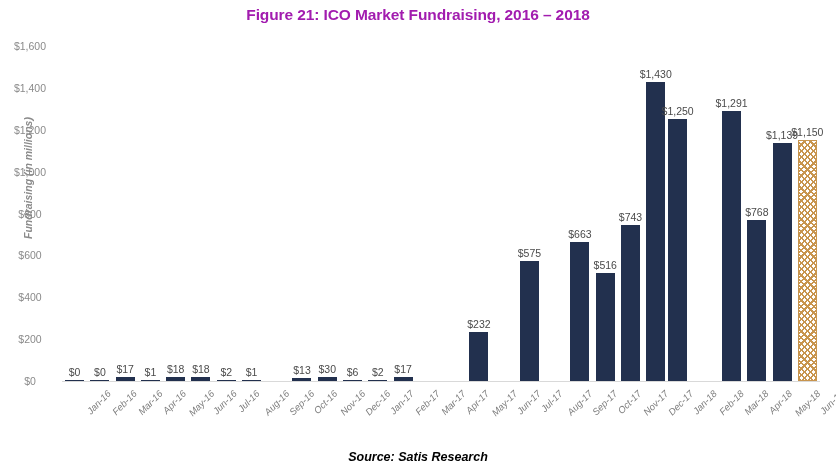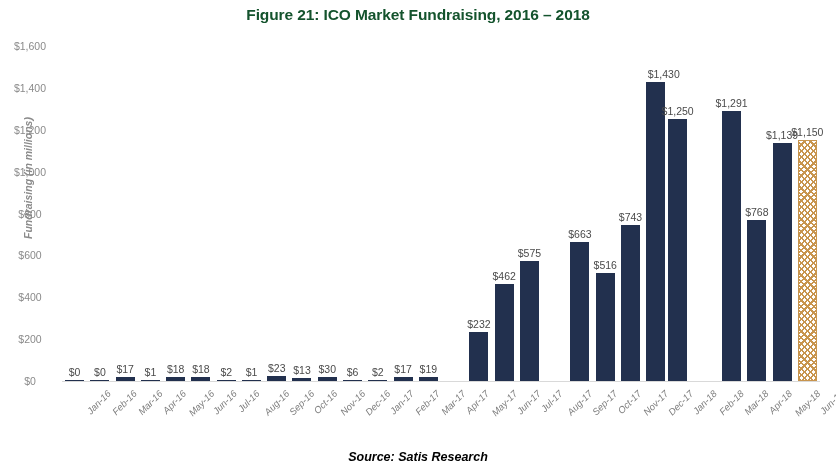--- a/index.html
+++ b/index.html
@@ -23,21 +23,21 @@
   }
 
   #chart-title {
     position: absolute;
     left: 0;
     top: 6px;
     width: 836px;
     text-align: center;
     font-size: 15.5px;
     font-weight: bold;
-    color: #14532d;
+    color: #a21caf;
     letter-spacing: -0.1px;
   }
 
   
   #y-axis-title {
     position: absolute;
     left: -62px;
     top: 172px;
     width: 180px;
     text-align: center;
@@ -198,75 +198,63 @@
         <div class="bar-value" style="bottom: 5.76875px;">$18</div>
       </div>
       <div class="bar-slot" style="left: 151.6px; width: 25.2667px;">
         <div class="bar" style="height: 1.5px;"></div>
         <div class="bar-value" style="bottom: 3.5px;">$2</div>
       </div>
       <div class="bar-slot" style="left: 176.867px; width: 25.2667px;">
         <div class="bar" style="height: 1.5px;"></div>
         <div class="bar-value" style="bottom: 3.5px;">$1</div>
       </div>
-      <div class="bar-slot" style="left: 202.133px; width: 25.2667px;">
-        <div class="bar" style="height: 4.81562px;"></div>
-        <div class="bar-value" style="bottom: 6.81562px;">$23</div>
-      </div>
       <div class="bar-slot" style="left: 227.4px; width: 25.2667px;">
         <div class="bar" style="height: 2.72187px;"></div>
         <div class="bar-value" style="bottom: 4.72187px;">$13</div>
       </div>
       <div class="bar-slot" style="left: 252.667px; width: 25.2667px;">
         <div class="bar" style="height: 4.1875px;"></div>
         <div class="bar-value" style="bottom: 6.1875px;">$30</div>
       </div>
       <div class="bar-slot" style="left: 277.933px; width: 25.2667px;">
         <div class="bar" style="height: 1.5px;"></div>
         <div class="bar-value" style="bottom: 3.5px;">$6</div>
       </div>
       <div class="bar-slot" style="left: 303.2px; width: 25.2667px;">
         <div class="bar" style="height: 1.5px;"></div>
         <div class="bar-value" style="bottom: 3.5px;">$2</div>
       </div>
       <div class="bar-slot" style="left: 328.467px; width: 25.2667px;">
         <div class="bar" style="height: 3.55938px;"></div>
         <div class="bar-value" style="bottom: 5.55938px;">$17</div>
       </div>
-      <div class="bar-slot" style="left: 353.733px; width: 25.2667px;">
-        <div class="bar" style="height: 3.97812px;"></div>
-        <div class="bar-value" style="bottom: 5.97813px;">$19</div>
-      </div>
       <div class="bar-slot" style="left: 404.267px; width: 25.2667px;">
         <div class="bar" style="height: 48.575px;"></div>
         <div class="bar-value" style="bottom: 50.575px;">$232</div>
       </div>
-      <div class="bar-slot" style="left: 429.533px; width: 25.2667px;">
-        <div class="bar" style="height: 96.7313px;"></div>
-        <div class="bar-value" style="bottom: 98.7313px;">$462</div>
-      </div>
       <div class="bar-slot" style="left: 454.8px; width: 25.2667px;">
         <div class="bar" style="height: 120.391px;"></div>
         <div class="bar-value" style="bottom: 122.391px;">$575</div>
       </div>
       <div class="bar-slot" style="left: 505.333px; width: 25.2667px;">
         <div class="bar" style="height: 138.816px;"></div>
         <div class="bar-value" style="bottom: 140.816px;">$663</div>
       </div>
       <div class="bar-slot" style="left: 530.6px; width: 25.2667px;">
         <div class="bar" style="height: 108.037px;"></div>
         <div class="bar-value" style="bottom: 110.037px;">$516</div>
       </div>
       <div class="bar-slot" style="left: 555.867px; width: 25.2667px;">
         <div class="bar" style="height: 155.566px;"></div>
         <div class="bar-value" style="bottom: 157.566px;">$743</div>
       </div>
       <div class="bar-slot" style="left: 581.133px; width: 25.2667px;">
         <div class="bar" style="height: 299.406px;"></div>
-        <div class="bar-value" style="bottom: 301.406px; margin-left: 8px;">$1,430</div>
+        <div class="bar-value" style="bottom: 301.406px;">$1,430</div>
       </div>
       <div class="bar-slot" style="left: 603px; width: 25.2667px;">
         <div class="bar" style="height: 261.719px;"></div>
         <div class="bar-value" style="bottom: 263.719px;">$1,250</div>
       </div>
       <div class="bar-slot" style="left: 656.933px; width: 25.2667px;">
         <div class="bar" style="height: 270.303px;"></div>
         <div class="bar-value" style="bottom: 272.303px;">$1,291</div>
       </div>
       <div class="bar-slot" style="left: 682.2px; width: 25.2667px;">

